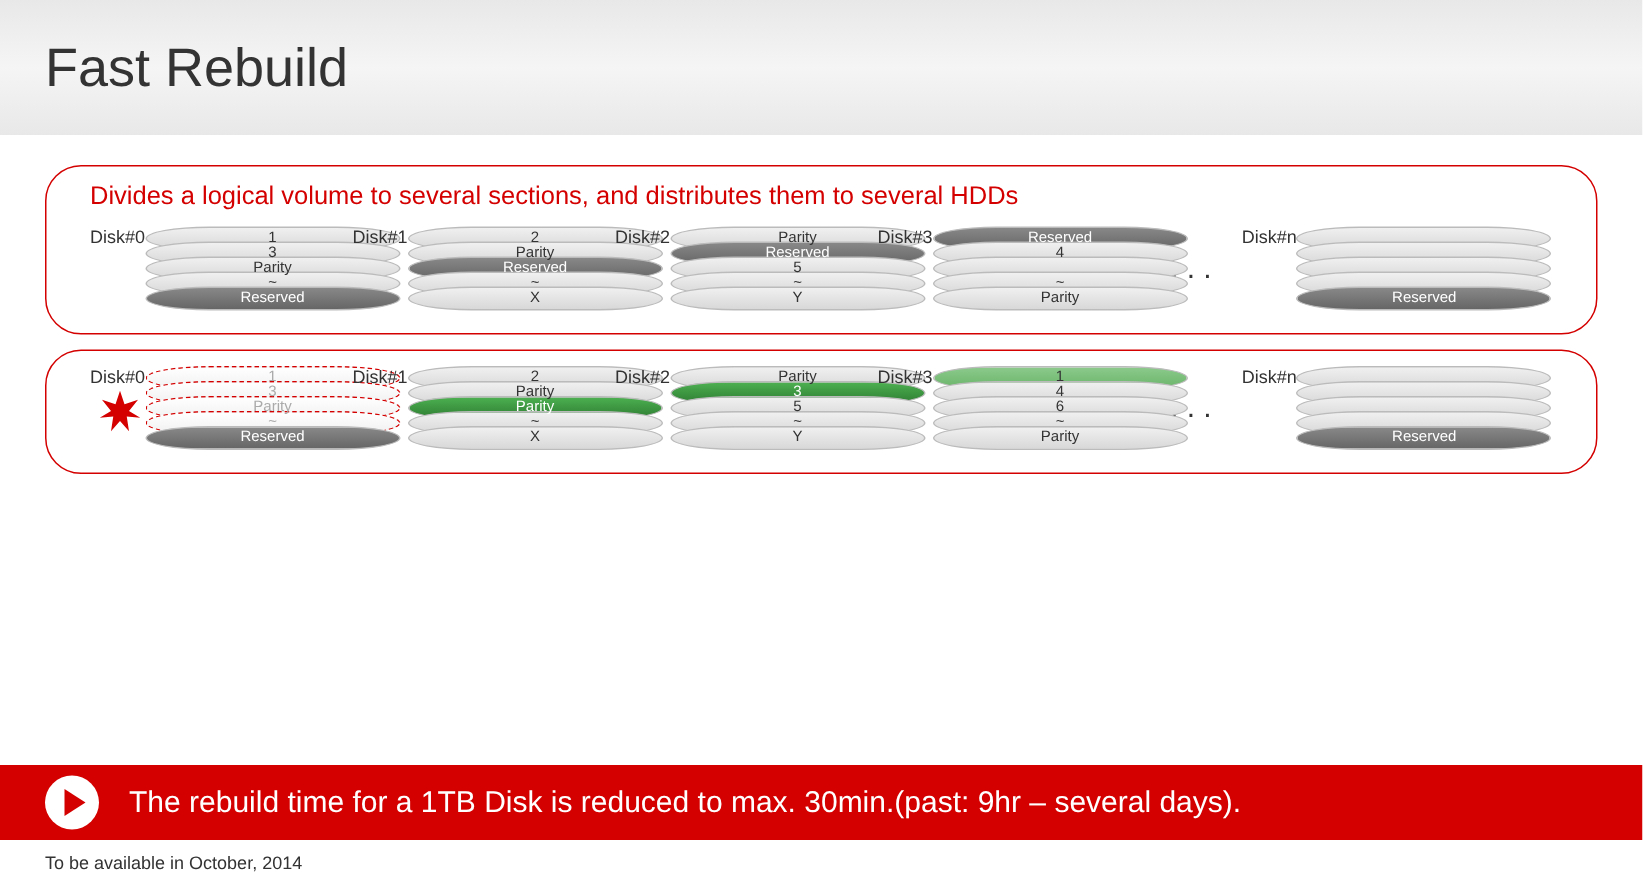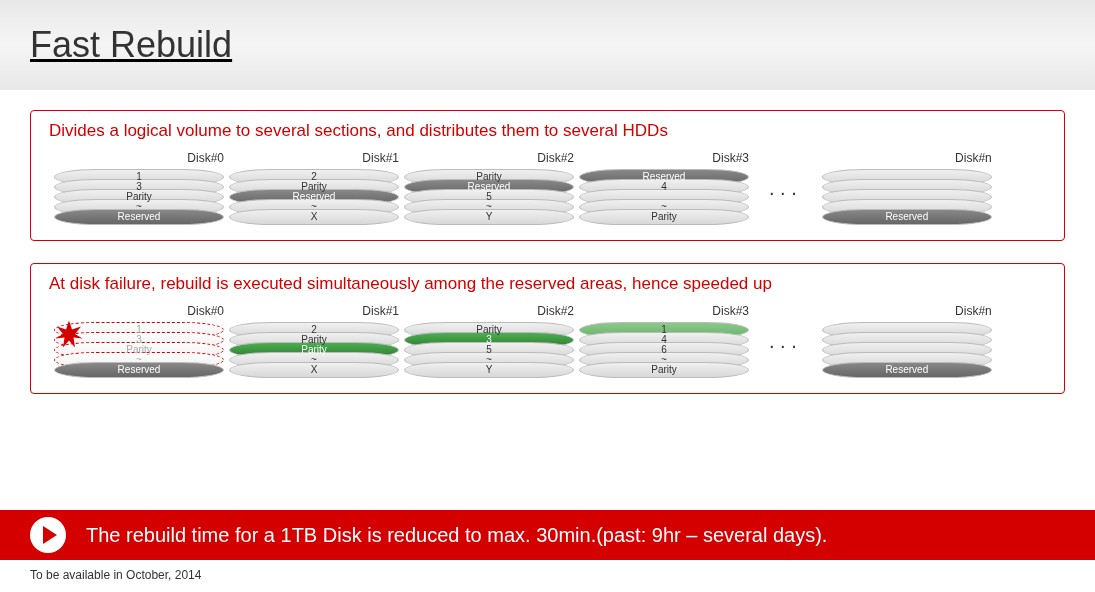--- a/index.html
+++ b/index.html
@@ -1,24 +1,24 @@
 <!DOCTYPE html>
 <html><head>
 <meta charset="utf-8">
 <style>
 * { margin: 0; padding: 0; box-sizing: border-box; }
 body { font-family: Arial, sans-serif; width: 1095px; height: 592px; background: #fff; position: relative; }
-.header { height: 90px; background: linear-gradient(to bottom, #e8e8e8 0%, #f5f5f5 50%, #e8e8e8 100%); display: flex; align-items: center; justify-content: space-between; padding: 0 30px; text-decoration: underline; }
+.header { height: 90px; background: linear-gradient(to bottom, #e8e8e8 0%, #f5f5f5 50%, #e8e8e8 100%); display: flex; align-items: center; justify-content: space-between; padding: 0 30px; }
 .title { font-size: 36px; font-weight: normal; color: #333; }
 .logo { font-size: 28px; font-weight: bold; color: #d40000; letter-spacing: 1px; }
 .content { padding: 20px 30px 0; }
-.section { border: 1px solid #d40000; border-radius: 4px; padding: 10px 18px 15px; margin-bottom: 22px; position: relative; }
+.section { border: 1px solid #d40000; border-radius: 24px; padding: 10px 29px 15px; margin-bottom: 10px; position: relative; }
 .section-title { color: #d40000; font-size: 17px; margin-bottom: 10px; }
 .disks-row { display: flex; align-items: center; gap: 0; }
-.disk-wrap { display: flex; flex-direction: column; align-items: flex-end; width: 175px; position: relative; }
+.disk-wrap { display: flex; align-items: flex-start; width: 175px; position: relative; }
 .disk-label { font-size: 12px; margin-bottom: 4px; color: #333; }
 .disk-stack { width: 170px; position: relative; }
 .cyl { width: 170px; height: 16px; border-radius: 50% / 100%; background: linear-gradient(to bottom, #f0f0f0, #d8d8d8); border: 1px solid #bbb; margin-top: -6px; position: relative; display: flex; align-items: center; justify-content: center; }
 .cyl:first-child { margin-top: 0; }
 .cyl-text { font-size: 10px; color: #333; position: relative; z-index: 2; line-height: 1; }
 .cyl.dark { background: linear-gradient(to bottom, #888, #666); }
 .cyl.dark .cyl-text { color: #fff; }
 .cyl.green { background: linear-gradient(to bottom, #4caf50, #2e7d32); }
 .cyl.green .cyl-text { color: #fff; }
 .cyl.greenlt { background: linear-gradient(to bottom, #8bc98b, #6ab46a); }
@@ -144,21 +144,20 @@
             </div>
             <div class="cyl dark">
               <span class="cyl-text">Reserved</span>
             </div>
           </div>
         </div>
       </div>
   </div>
 
   <div class="section">
-    <div class="section-title">At disk failure, rebuild is executed simultaneously among the reserved areas, hence speeded up</div>
     <div class="disks-row" id="row2">
         <div class="disk-wrap failed">
           <div class="disk-label">Disk#0</div>
           <div class="burst"><svg viewBox="0 0 100 100">
               <polygon points="50,5 60,35 90,25 70,50 95,65 65,62 70,95 50,72 30,95 35,62 5,65 30,50 10,25 40,35" fill="#d40000"></polygon>
             </svg></div>
           <div class="disk-stack">
             <div class="cyl">
               <span class="cyl-text">1</span>
             </div>

